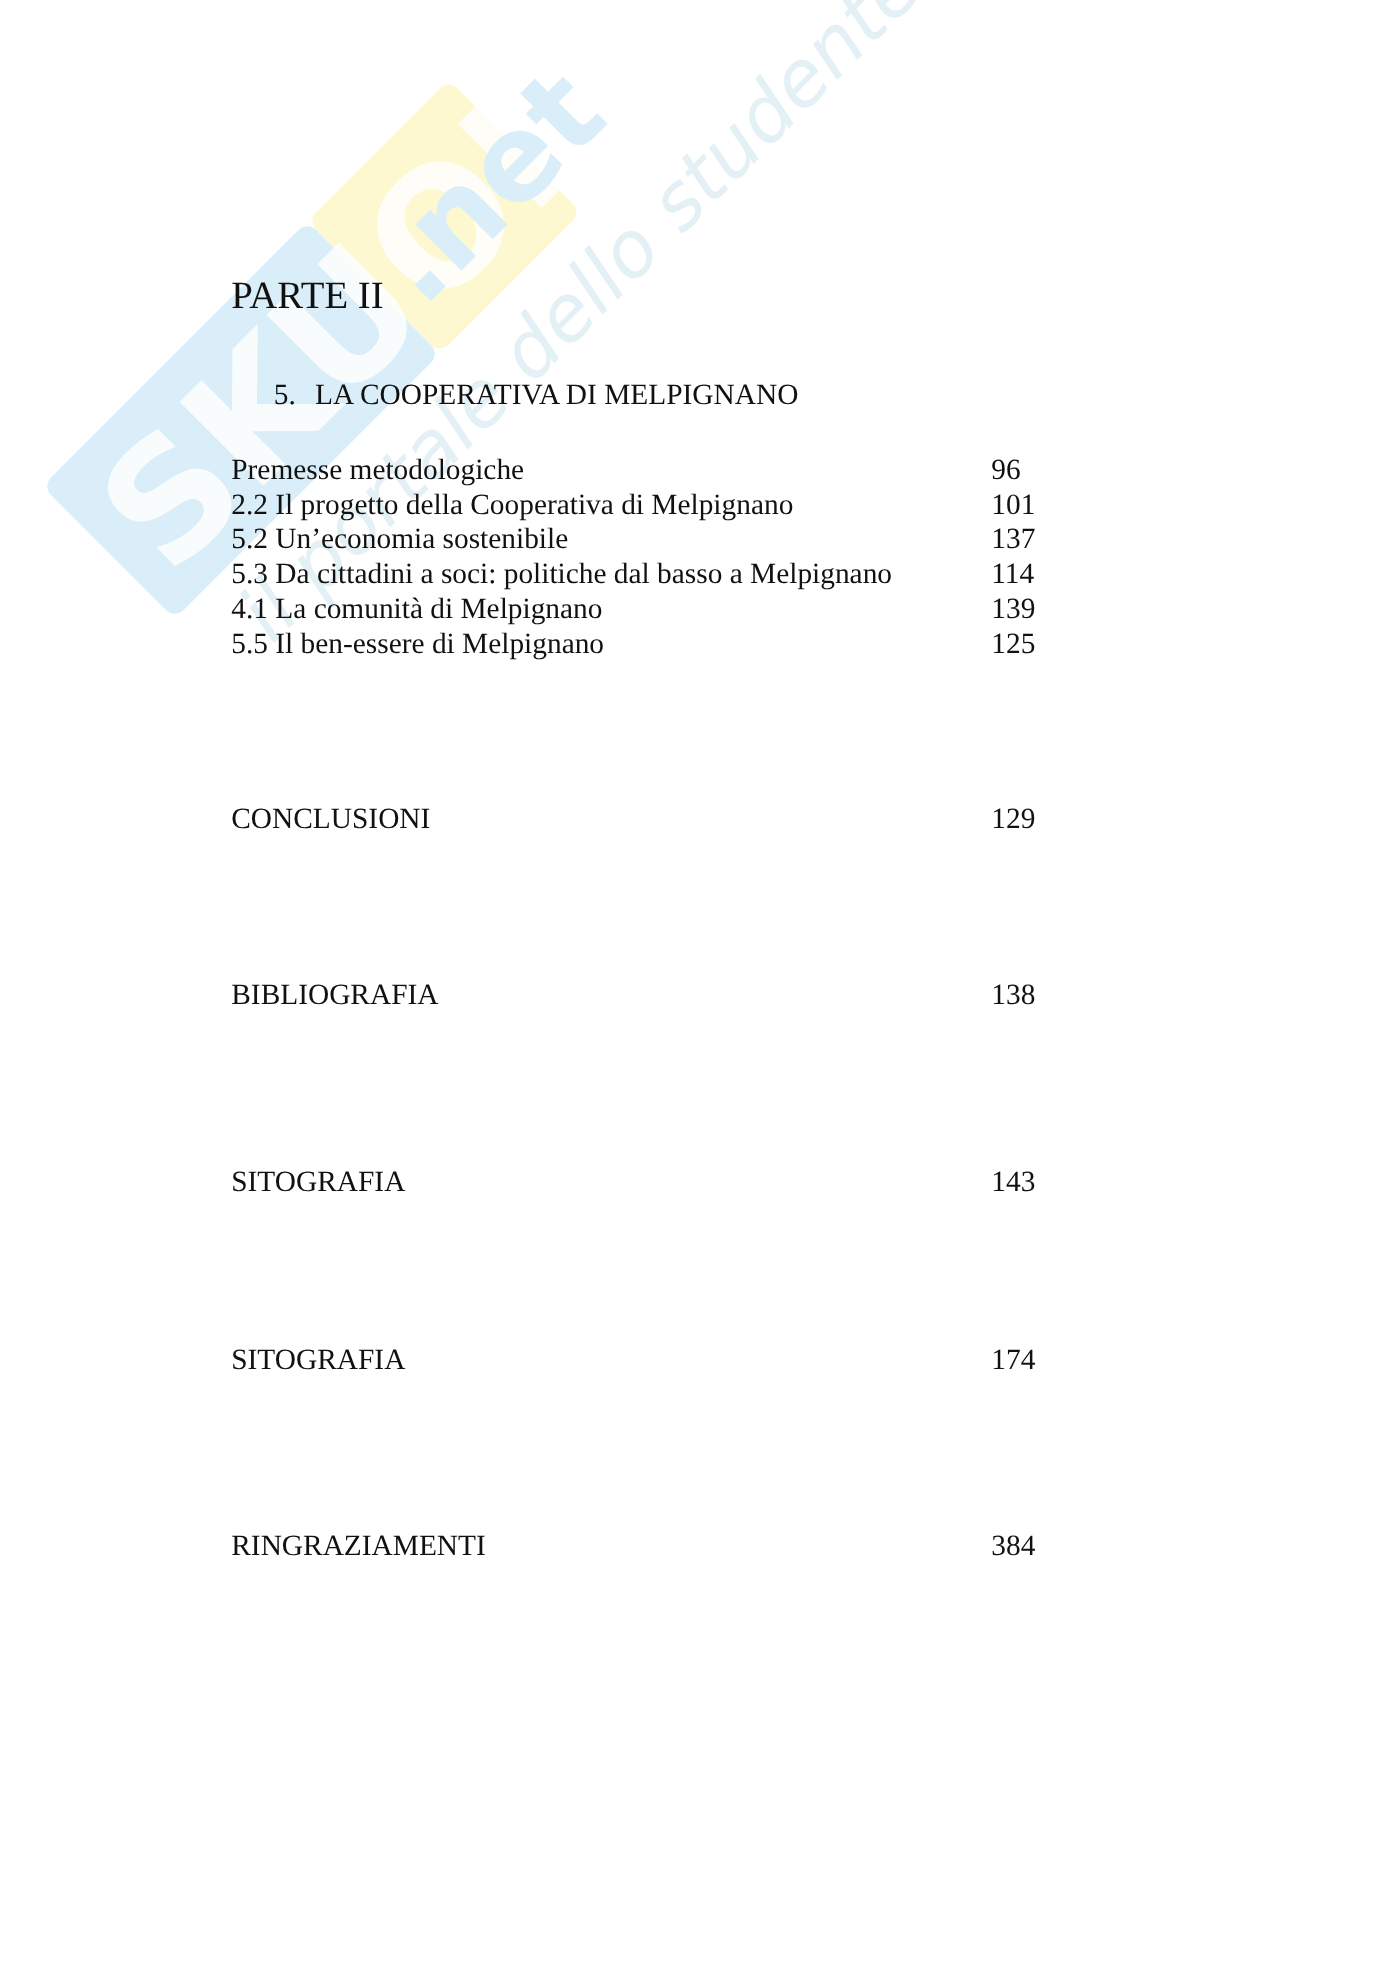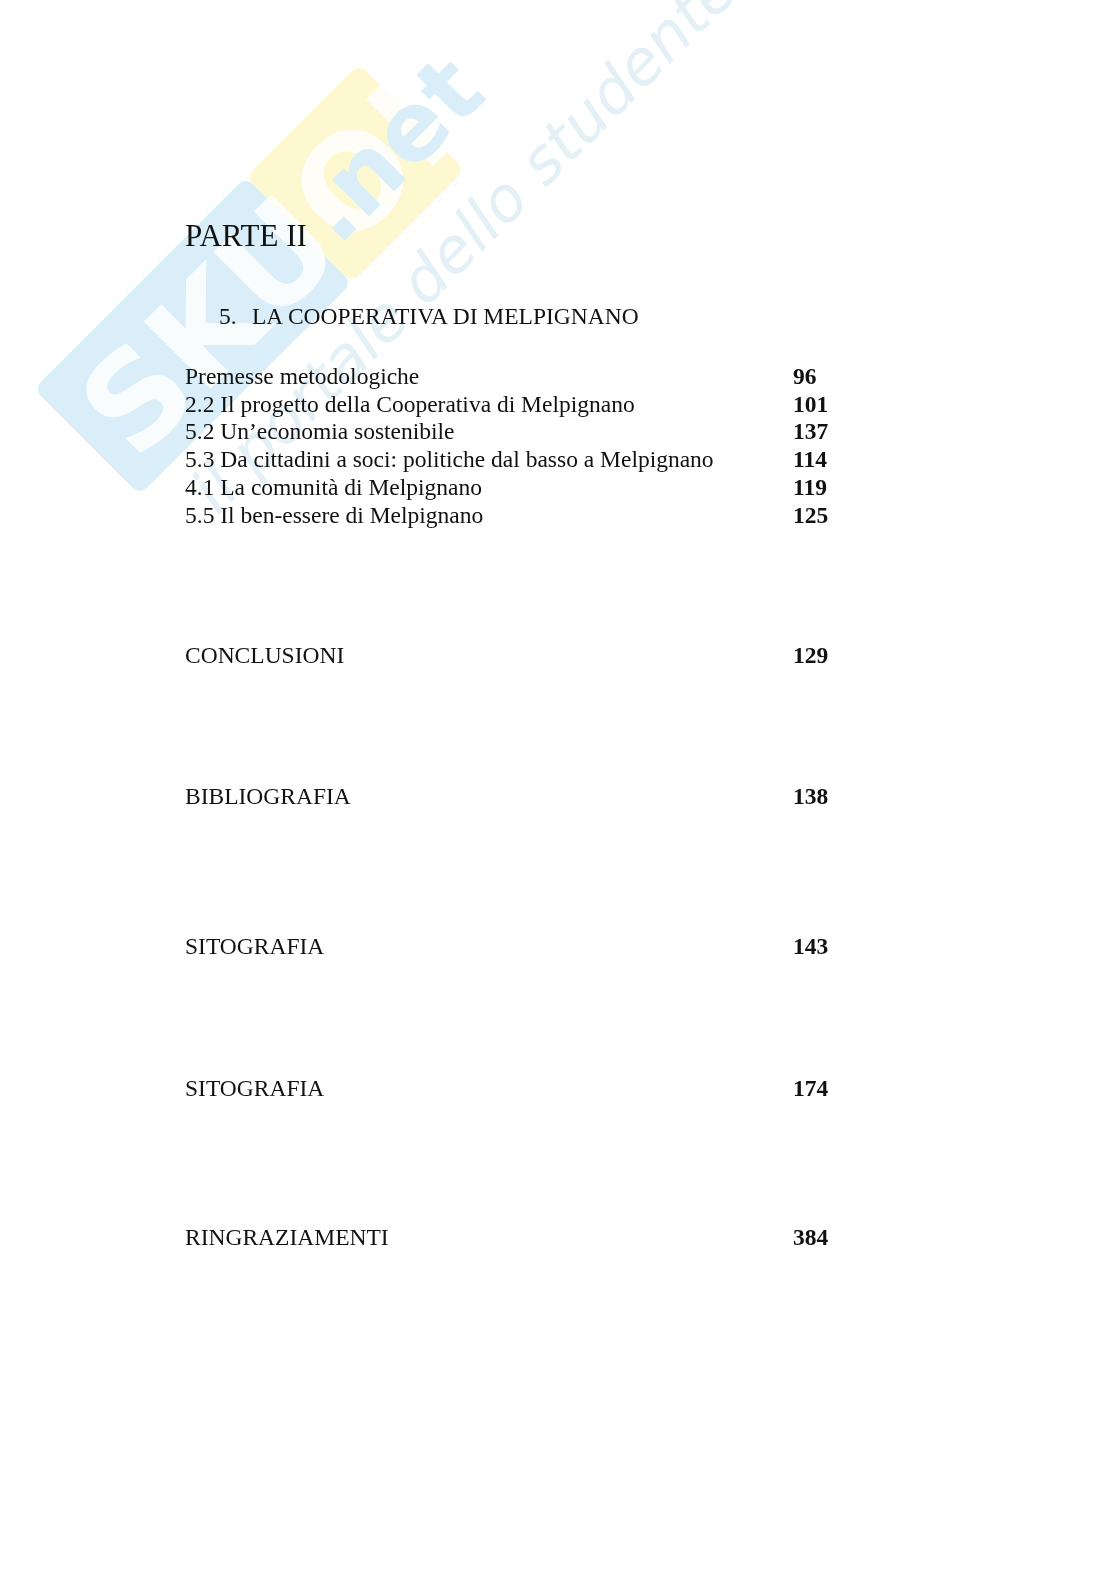--- a/index.html
+++ b/index.html
@@ -3,21 +3,21 @@
 <meta charset="utf-8">
 <style>
   html, body { margin: 0; padding: 0; }
   body {
     width: 1116px; height: 1579px; background: #ffffff; position: relative; overflow: hidden;
     font-family: "Liberation Serif", "DejaVu Serif", serif; color: #111111;
   }
   .watermark { position: absolute; left: 0; top: 0; width: 1116px; height: 1579px; pointer-events: none; }
   .toc-line { position: absolute; font-size: 23.5px; line-height: 28px; white-space: nowrap; }
   .label { position: absolute; left: 185px; }
-  .page { position: absolute; left: 793px; font-weight: bold; }
+  .page { position: absolute; left: 793px; }
   .part { position: absolute; left: 185px; top: 218px; font-size: 31px; }
   .chapter { position: absolute; left: 219px; top: 303px; font-size: 23.5px; white-space: nowrap; font-family: Liberation Serif, serif; }
   .chapter .num { display: inline-block; width: 33px; }
 </style>
 </head>
 <body>
 
 <svg class="watermark" viewBox="0 0 1116 1579" xmlns="http://www.w3.org/2000/svg">
   <g transform="rotate(-45 260 290)">
     <rect x="30" y="200" width="300" height="150" rx="10" fill="#d9eef8"></rect>
@@ -45,21 +45,21 @@
 <div class="toc-line" style="top:417px; left:0; width:1116px;">
   <span class="label">5.2 Un’economia sostenibile</span>
   <span class="page">137</span>
 </div>
 <div class="toc-line" style="top:445px; left:0; width:1116px;">
   <span class="label">5.3 Da cittadini a soci: politiche dal basso a Melpignano</span>
   <span class="page">114</span>
 </div>
 <div class="toc-line" style="top:473px; left:0; width:1116px;">
   <span class="label">4.1 La comunità di Melpignano</span>
-  <span class="page">119</span>
+  <span class="page">139</span>
 </div>
 <div class="toc-line" style="top:501px; left:0; width:1116px;">
   <span class="label">5.5 Il ben-essere di Melpignano</span>
   <span class="page">125</span>
 </div>
 
 <div class="toc-line" style="top:641px; left:0; width:1116px;">
   <span class="label">CONCLUSIONI</span>
   <span class="page">129</span>
 </div>

